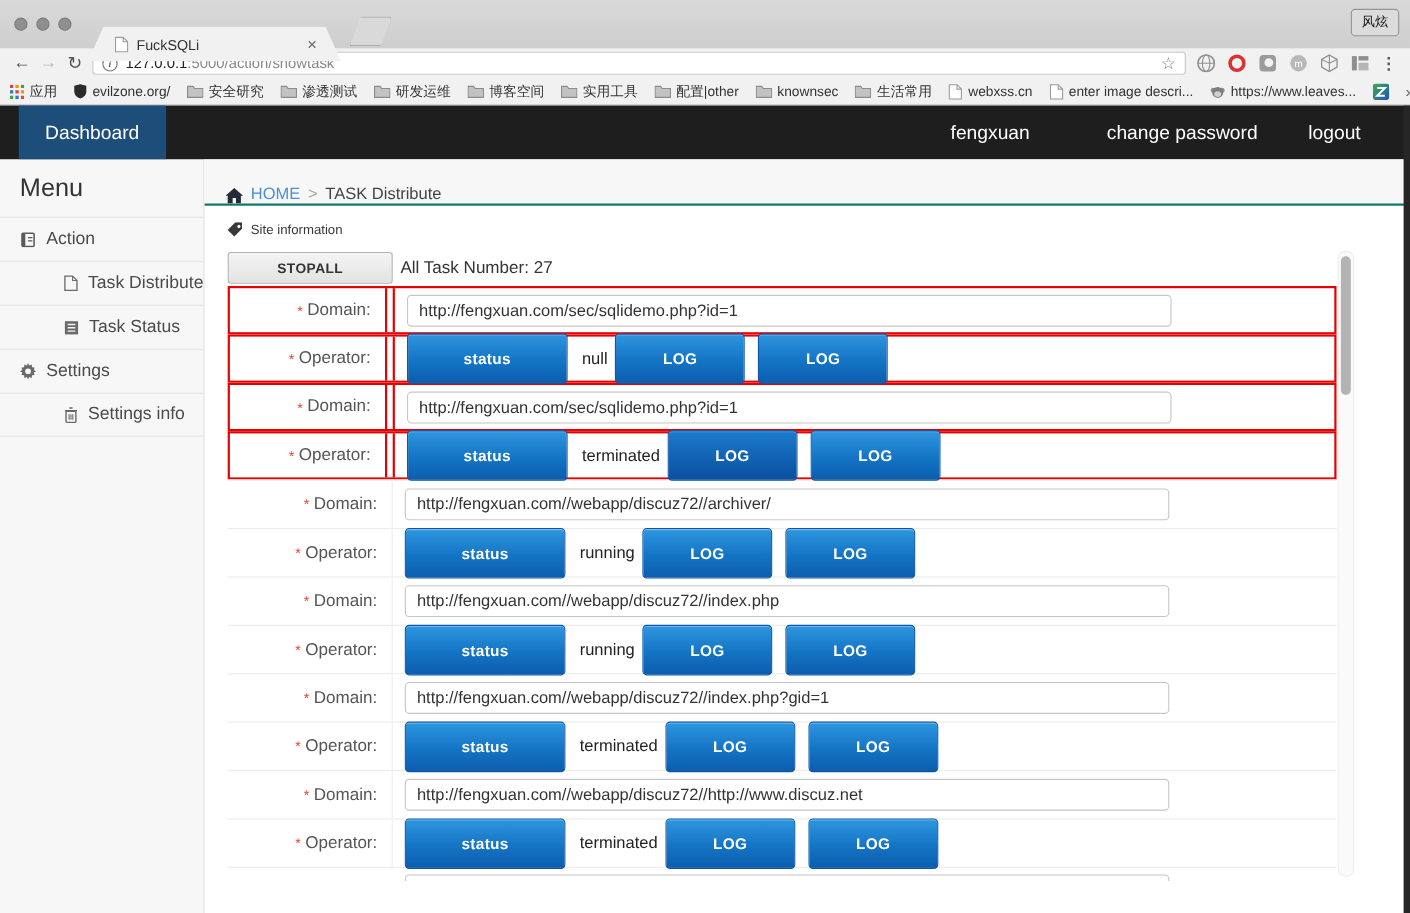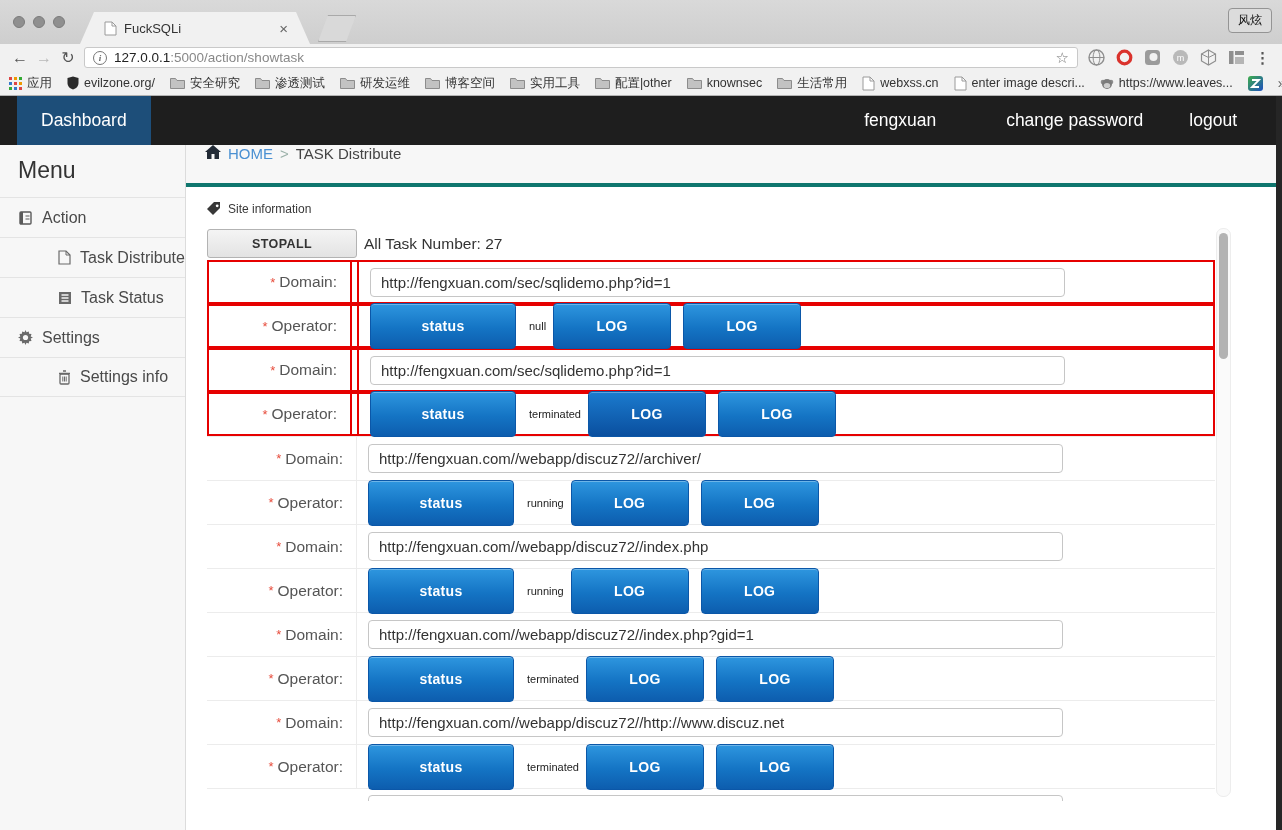--- a/index.html
+++ b/index.html
@@ -3,21 +3,21 @@
 <meta charset="utf-8">
 <style>
   * { margin:0; padding:0; box-sizing:border-box; }
   body { background:#444; font-family:"Liberation Sans", sans-serif; }
   .window { width:1282px; height:830px; position:relative; overflow:hidden; background:#fff; margin:0 auto; }
 
   
   .titlebar { height:44px; background:linear-gradient(#d9d9d9,#cecece); position:relative; }
   .traffic { position:absolute; left:13px; top:16px; display:flex; gap:8px; }
   .traffic span { width:12px; height:12px; border-radius:50%; background:#8f8f8f; border:1px solid #7b7b7b; }
-  .tab { position:absolute; left:80px; top:12px; width:230px; height:32px; background:#f1f1f1;
+  .tab { position:absolute; left:80px; top:24px; width:230px; height:32px; background:#f1f1f1;
          clip-path:polygon(14px 0, calc(100% - 14px) 0, 100% 100%, 0 100%);
          display:flex; align-items:center; padding:0 22px 0 24px; gap:7px; font-size:13px; color:#333; }
   .tab .title { flex:1; white-space:nowrap; overflow:hidden; }
   .tab .close { color:#666; font-size:15px; cursor:default; }
   .newtab { position:absolute; left:318px; top:15px; width:38px; height:27px; background:#d9d9d9;
             clip-path:polygon(10px 0, 100% 0, calc(100% - 10px) 100%, 0 100%); border:1px solid #a9a9a9; }
   .profile-chip { position:absolute; right:10px; top:8px; padding:3px 9px; background:#dcdcdc;
                   border:1px solid #949494; border-radius:4px; font-size:12px; color:#111; }
 
   .toolbar { height:27px; background:#f1f1f1; display:flex; align-items:center; padding:0 8px; }
@@ -52,22 +52,22 @@
   .appbody { height:685px; display:flex; position:relative; }
   .sidebar { width:186px; background:#f7f7f7; border-right:1px solid #dcdcdc; }
   .menu-title { padding:12px 18px 13px; font-size:23px; color:#333; }
   .side-item { height:40px; display:flex; align-items:center; gap:9px; border-top:1px solid #e4e4e4;
                font-size:16px; color:#4a4a4a; padding-left:18px; }
   .side-item.indent { padding-left:58px; }
   .side-item:last-child { border-bottom:1px solid #e4e4e4; }
   .side-item .ic { display:flex; }
 
   .main { flex:1; background:#fff; }
-  .breadcrumb { height:42px; background:#f7f7f7; border-bottom:4px solid #0f766e;
-                display:flex; align-items:flex-start; gap:7px; padding-left:19px; font-size:15px; }
+  .breadcrumb { height:42px; background:#f7f7f7; border-bottom:2px solid #0f766e;
+                display:flex; align-items:flex-end; gap:7px; padding-left:19px; font-size:15px; }
   .crumb-home { color:#4a90d2; }
   .crumb-sep { color:#9ab0a8; }
   .crumb-cur { color:#444; }
 
   .section-head { margin:15px 0 0 21px; display:flex; align-items:center; gap:7px; font-size:12px; color:#383838; }
   .stopall-row { margin:13px 0 0 21px; display:flex; align-items:center; }
   .stopall { width:150px; height:29px; background:linear-gradient(#f4f4f4,#e3e3e3); border:1px solid #b3b3b3;
              border-radius:3px; font-weight:bold; font-size:12.5px; color:#333; letter-spacing:.4px;
              font-family:"Liberation Sans",sans-serif; }
   .task-count { margin-left:7px; font-size:15.5px; color:#333; }
@@ -83,21 +83,21 @@
   .task.red .content-cell { border-left:2px solid #e60000; }
   .asterisk { color:#e74c3c; font-size:13px; margin-right:4px; }
   .content-cell { flex:1; display:flex; align-items:center; padding-left:11px; }
   .domain-input { width:695px; height:29px; border:1px solid #c6c6c6; border-radius:4px; padding:0 10px;
                   font:15px "Liberation Sans", sans-serif; color:#333; background:#fff; }
   .btn-blue { height:46px; border-radius:4px; border:1px solid #0b57a8; color:#fff; font-weight:bold;
               font-size:14px; letter-spacing:.3px; background:linear-gradient(#2e96df,#1474c4 55%,#0d5dae);
               box-shadow:inset 0 1px 0 rgba(255,255,255,.3); font-family:"Liberation Sans",sans-serif; }
   .btn-blue.dark { background:linear-gradient(#1b7bce,#0a4f9f); }
   .status-btn { width:146px; margin-right:13px; }
-  .status-text { font-size:11px; color:#222; margin-right:7px; }
+  .status-text { font-size:15px; color:#222; margin-right:7px; }
   .log1 { width:118px; }
   .log2 { width:118px; margin-left:12px; }
   .partial-row { border-top:1px solid #ececec; height:13px; overflow:hidden; padding:6px 0 0 161px; }
 
   
   .scrollbar { position:absolute; left:1216px; top:228px; width:15px; height:569px; background:#fafafa;
                border:1px solid #ededed; border-radius:7px; z-index:5; }
   .scroll-thumb { width:9px; height:126px; margin:4px auto 0; background:#b3b3b3; border-radius:5px; }
   .edge-strip { position:absolute; right:0; top:96px; bottom:0; width:6px; background:#262626; z-index:6; }
 

